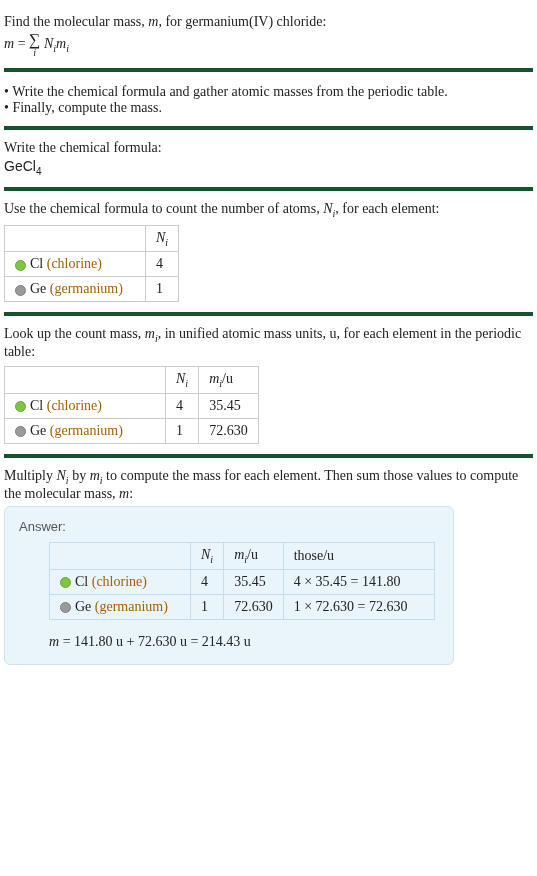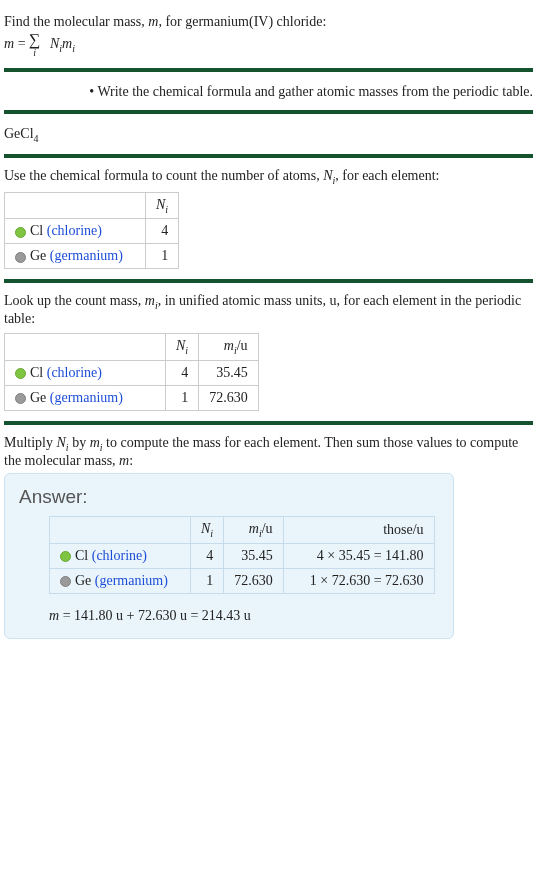--- a/index.html
+++ b/index.html
@@ -24,69 +24,68 @@
     font-size: 10px;
   }
   table.data {
     border-collapse: collapse;
     margin-top: 6px;
   }
   table.data td, table.data th {
     border: 1px solid #ccc;
     padding: 4px 10px;
     font-size: 14px;
-    text-align: right;
+    text-align: left;
     font-weight: normal;
   }
   table.data td:first-child {
     text-align: left;
   }
   .element-dot {
     display: inline-block;
     width: 9px;
     height: 9px;
     border-radius: 50%;
     margin-right: 4px;
     vertical-align: middle;
   }
   .dot-cl { background: #7fc541; border: 1px solid #6aa834; }
   .dot-ge { background: #9a9a9a; border: 1px solid #7f7f7f; }
   .element-full {
-    color: #1d4ed8;
+    color: #a16207;
   }
   .italic { font-style: italic; }
   .answer-box {
     background: #eaf4fb;
     border: 1px solid #cce3f2;
     border-radius: 6px;
     padding: 12px 14px 14px 14px;
     margin-top: 4px;
     width: 450px;
     box-sizing: border-box;
   }
   .answer-box table.data td, .answer-box table.data th {
     border: 1px solid #c6dced;
   }
   .answer-label {
     font-family: Arial, Helvetica, sans-serif;
-    font-size: 19px;
+    font-size: 13px;
     color: #555;
     margin-bottom: 8px;
   }
   ul.plan {
     list-style: none;
     padding: 0;
     margin: 2px 0 0 0;
-    text-align: right;
   }
   ul.plan li::before {
     content: "• ";
   }
   .chem-formula {
-    font-family: Liberation Serif, serif;
+    font-family: Liberation Sans, sans-serif;
   }
   .m-sum {
     display: inline-flex;
     flex-direction: column;
     align-items: center;
     vertical-align: middle;
     line-height: 1;
   }
   .m-sum .sigma { font-size: 16px; }
   .m-sum .idx { font-size: 10px; font-style: italic; }
@@ -96,33 +95,35 @@
 
 <div class="section">
   <div>
     <span>Find the molecular mass, </span><span class="italic">m</span><span>, for germanium(IV) chloride:</span>
   </div>
   <div style="margin-top:2px;">
     <span class="italic">m</span><span> = </span><span class="m-sum">
         <span class="sigma">∑</span>
         <span class="idx">i</span>
       </span>
-    <span style="margin-left:6px;text-align:right;">
+    <span style="margin-left:0;text-align:right;">
       <span class="italic">N</span><span class="sub italic">i</span><span class="italic">m</span><span class="sub italic">i</span>
     </span>
   </div>
 </div>
 
 <div class="section">
   <ul class="plan">
     <li>Write the chemical formula and gather atomic masses from the periodic table.</li>
+    <li>Finally, compute the mass.</li>
   </ul>
 </div>
 
 <div class="section">
+  <div>Write the chemical formula:</div>
   <div class="chem-formula" style="margin-top:2px;">
     <span>GeCl</span><span class="sub" style="font-style:normal;">4</span>
   </div>
 </div>
 
 <div class="section">
   <div>
     <span>Use the chemical formula to count the number of atoms, </span><span class="italic">N</span><span class="sub italic">i</span><span>, for each element:</span>
   </div>
   <table class="data">

